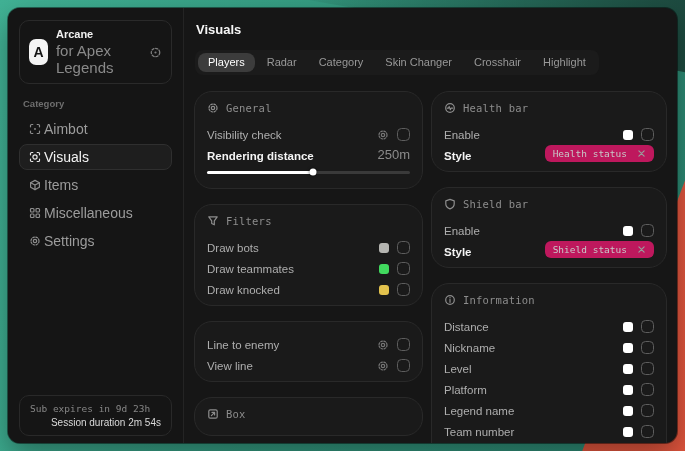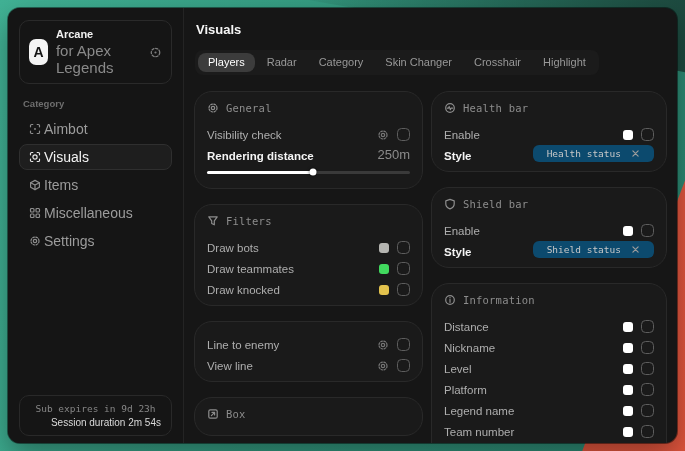--- a/index.html
+++ b/index.html
@@ -34,21 +34,21 @@
   .category-label { font-size:9.5px; color:#6e6e6e; margin:14px 4px 7px;font-weight:bold; }
   .nav-item { display:flex; align-items:center; gap:3px; height:26px;
     padding:0 9px; border-radius:8px; color:#9c9c9c; font-size:14px;
     margin-bottom:2px; border:1px solid transparent; cursor:pointer; }
   .nav-item .nicon { display:flex; color:#8d8d8d; }
   .nav-item.selected { background:#1e1e1e; border-color:#2f2f2f; color:#f2f2f2; }
   .nav-item.selected .nicon { color:#e8e8e8; }
   .footer-card { position:absolute; left:11px; right:11px; bottom:7px;
     border:1px solid #292929; border-radius:10px; padding:7px 10px; }
   .footer-line1 { font-family:"DejaVu Sans Mono", monospace; font-size:9.5px;
-    color:#868686; margin-bottom:3px; white-space:nowrap;text-align:center; }
+    color:#868686; margin-bottom:3px; white-space:nowrap; }
   .footer-line2 { font-size:10px; color:#dadada; white-space:nowrap;text-align:right; }
 
   
   .main { flex:1; padding:12px 10px 0; position:relative; overflow:hidden; }
   .page-title { font-size:13px; font-weight:700; color:#f5f5f5; margin:2px 0 13px 2px; }
   .tabbar { display:inline-flex; background:#1b1b1b; border-radius:8px;
     padding:3px; gap:2px; margin:0 0 16px 1px; }
   .tab { padding:3px 10px 4px; font-size:11px; color:#989898; border-radius:8px;
     cursor:pointer; white-space:nowrap; }
   .tab.selected { background:#3c3c3c; color:#ffffff; }
@@ -70,22 +70,22 @@
   .checkbox { width:13px; height:13px; border:1.5px solid #5d5d5d;
     border-radius:4.5px; cursor:pointer; }
   .swatch { width:10px; height:10px; border-radius:3px; cursor:pointer; }
   .slider-wrap { display:flex; align-items:center; height:10px; margin:5px 0 2px; }
   .track { position:relative; flex:1; height:3px; background:#3a3a3a; border-radius:2px; cursor:pointer; }
   .fill { position:absolute; left:0; top:0; height:100%; background:#ffffff; border-radius:2px; }
   .thumb { position:absolute; top:50%; transform:translate(-50%,-50%);
     width:7px; height:7px; background:#ffffff; border-radius:50%;
     box-shadow:0 0 3px rgba(0,0,0,.7); }
   .value { font-size:13px; color:#8b8b8b; }
-  .select { display:flex; align-items:center; gap:10px; background:#0c4a6e;
-    border-radius:6px; padding:3px 14px; cursor:pointer; }
+  .select { display:flex; align-items:center; gap:10px; background:#be185d;
+    border-radius:6px; padding:3px 8px; cursor:pointer; }
   .select .sel-val { font-family:"DejaVu Sans Mono", monospace; font-size:9.5px; color:#c8c8c8; }
   .select .clear { display:flex; color:#9a9a9a; cursor:pointer; }
 </style>
 </head>
 <body>
 
 <div class="bg-dark-corner"></div>
 <div class="bg-red-corner"></div>
 
 <div class="window">

